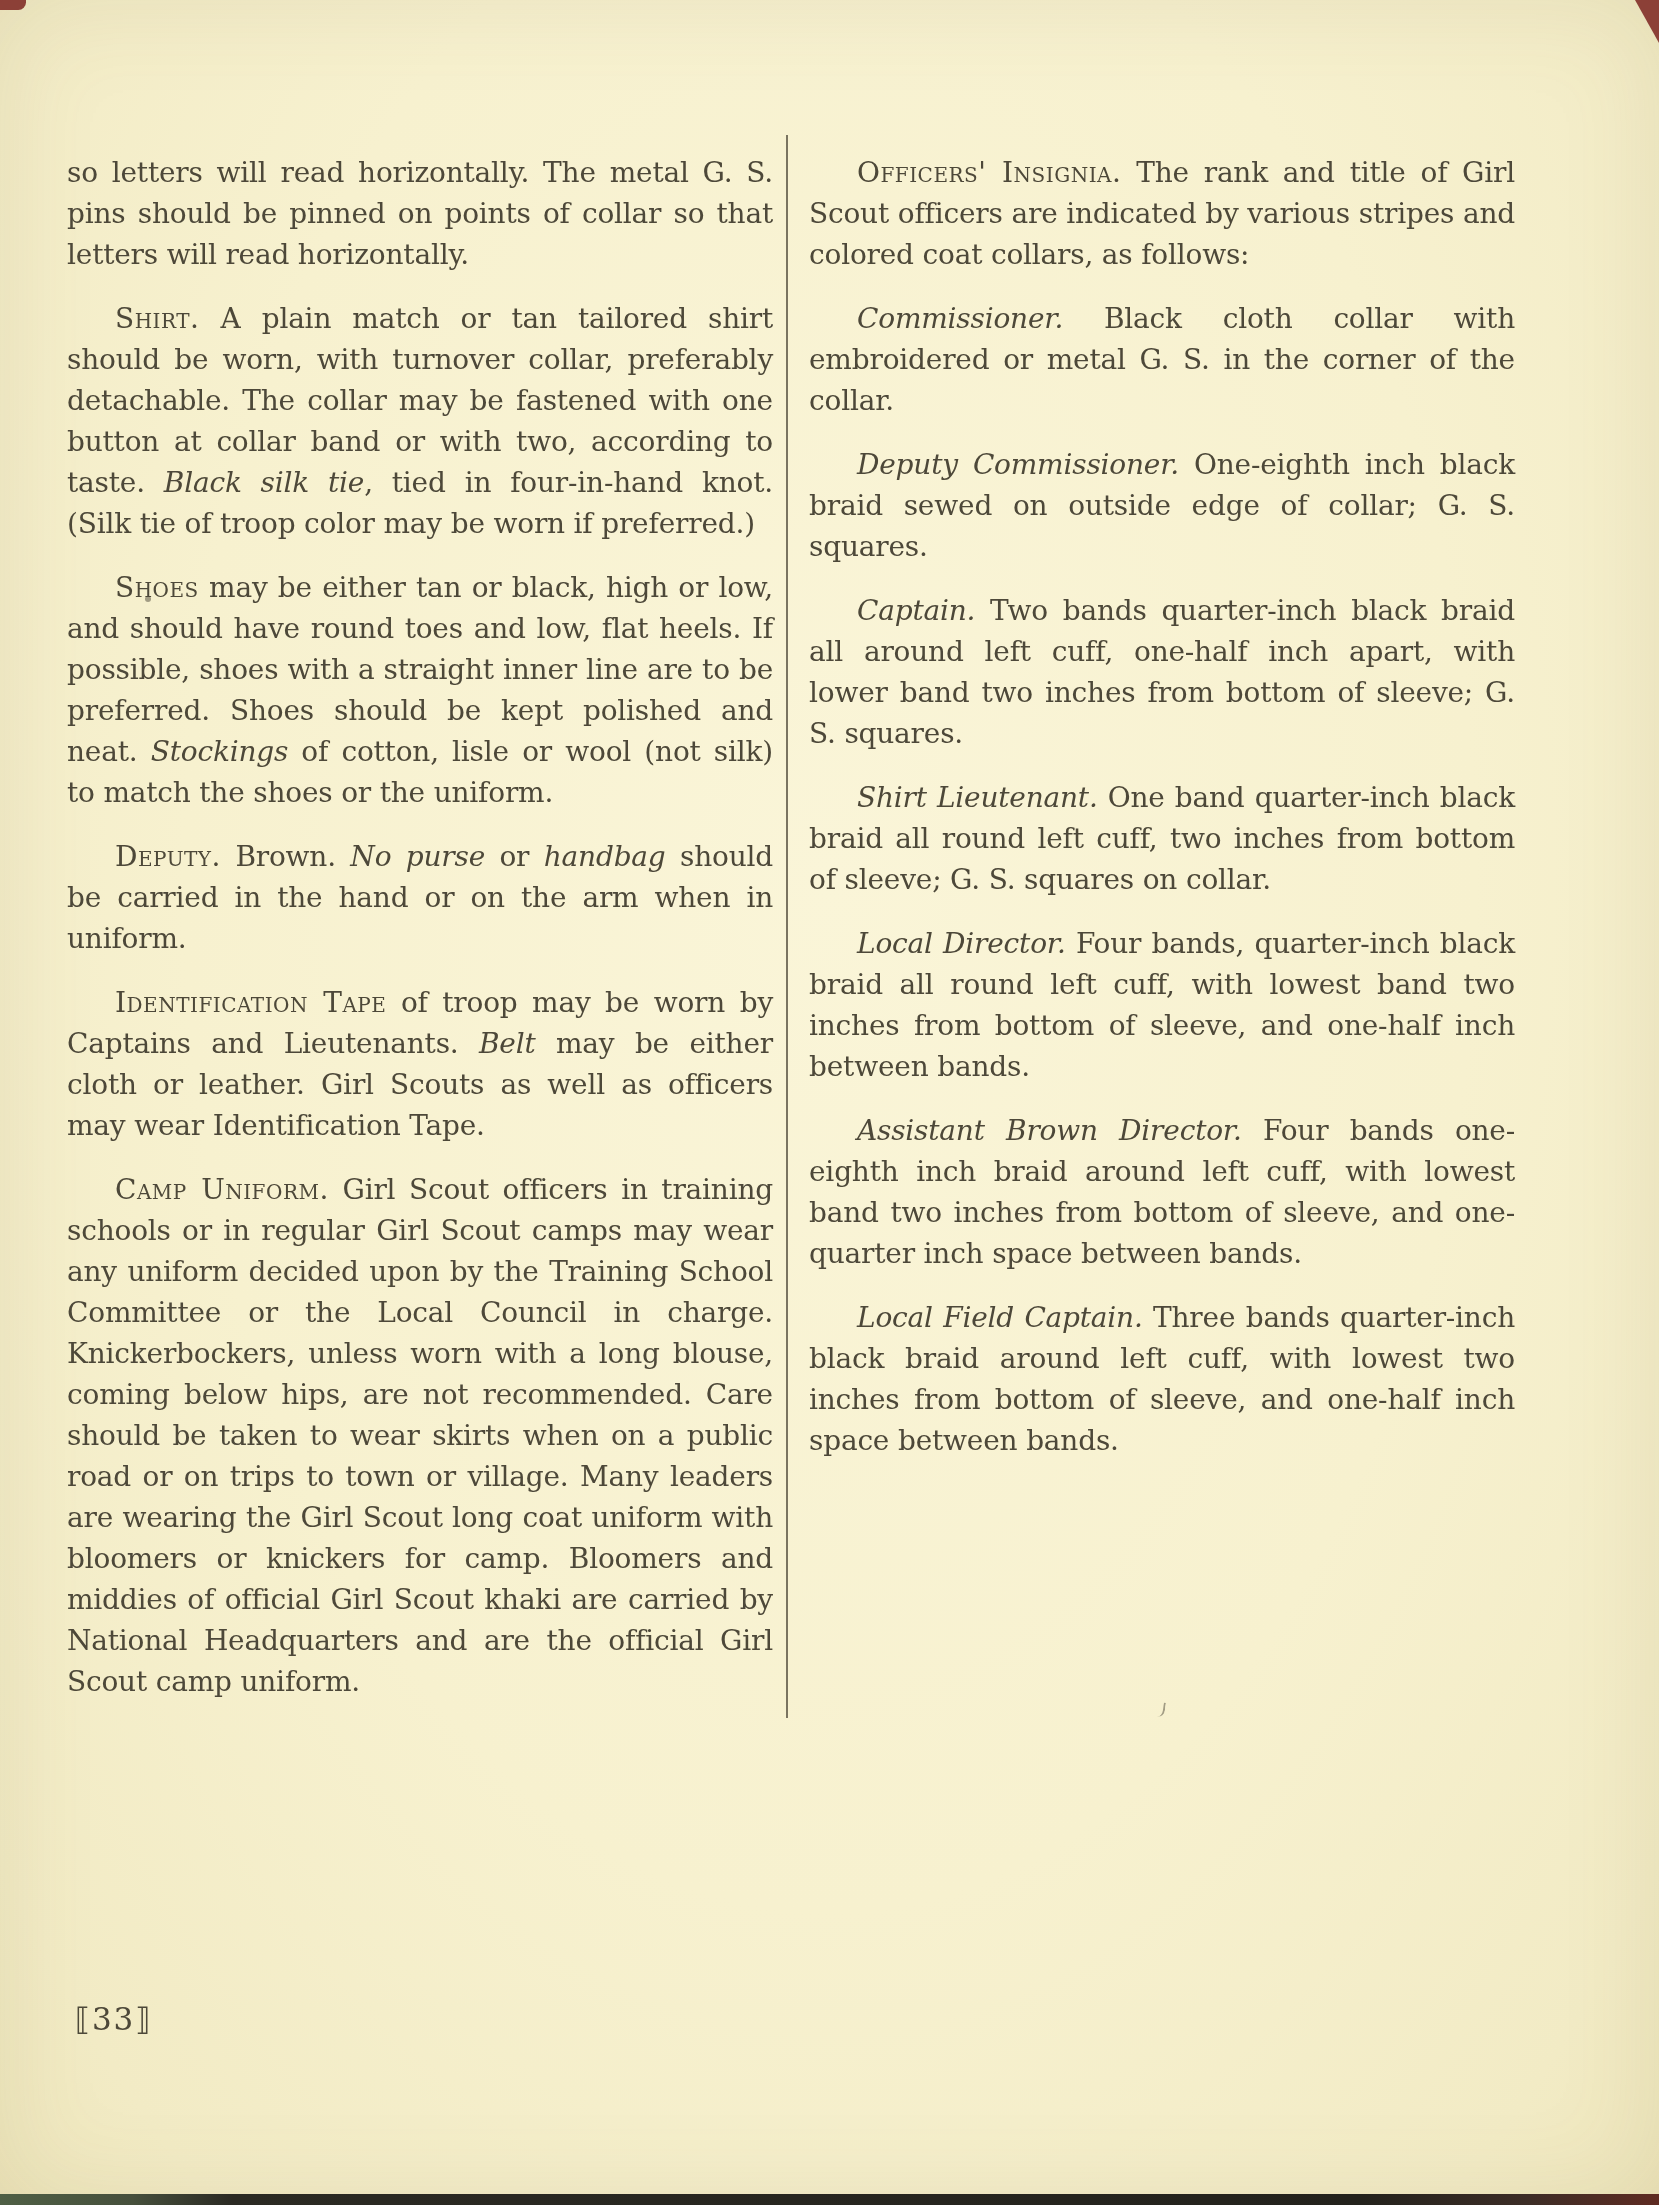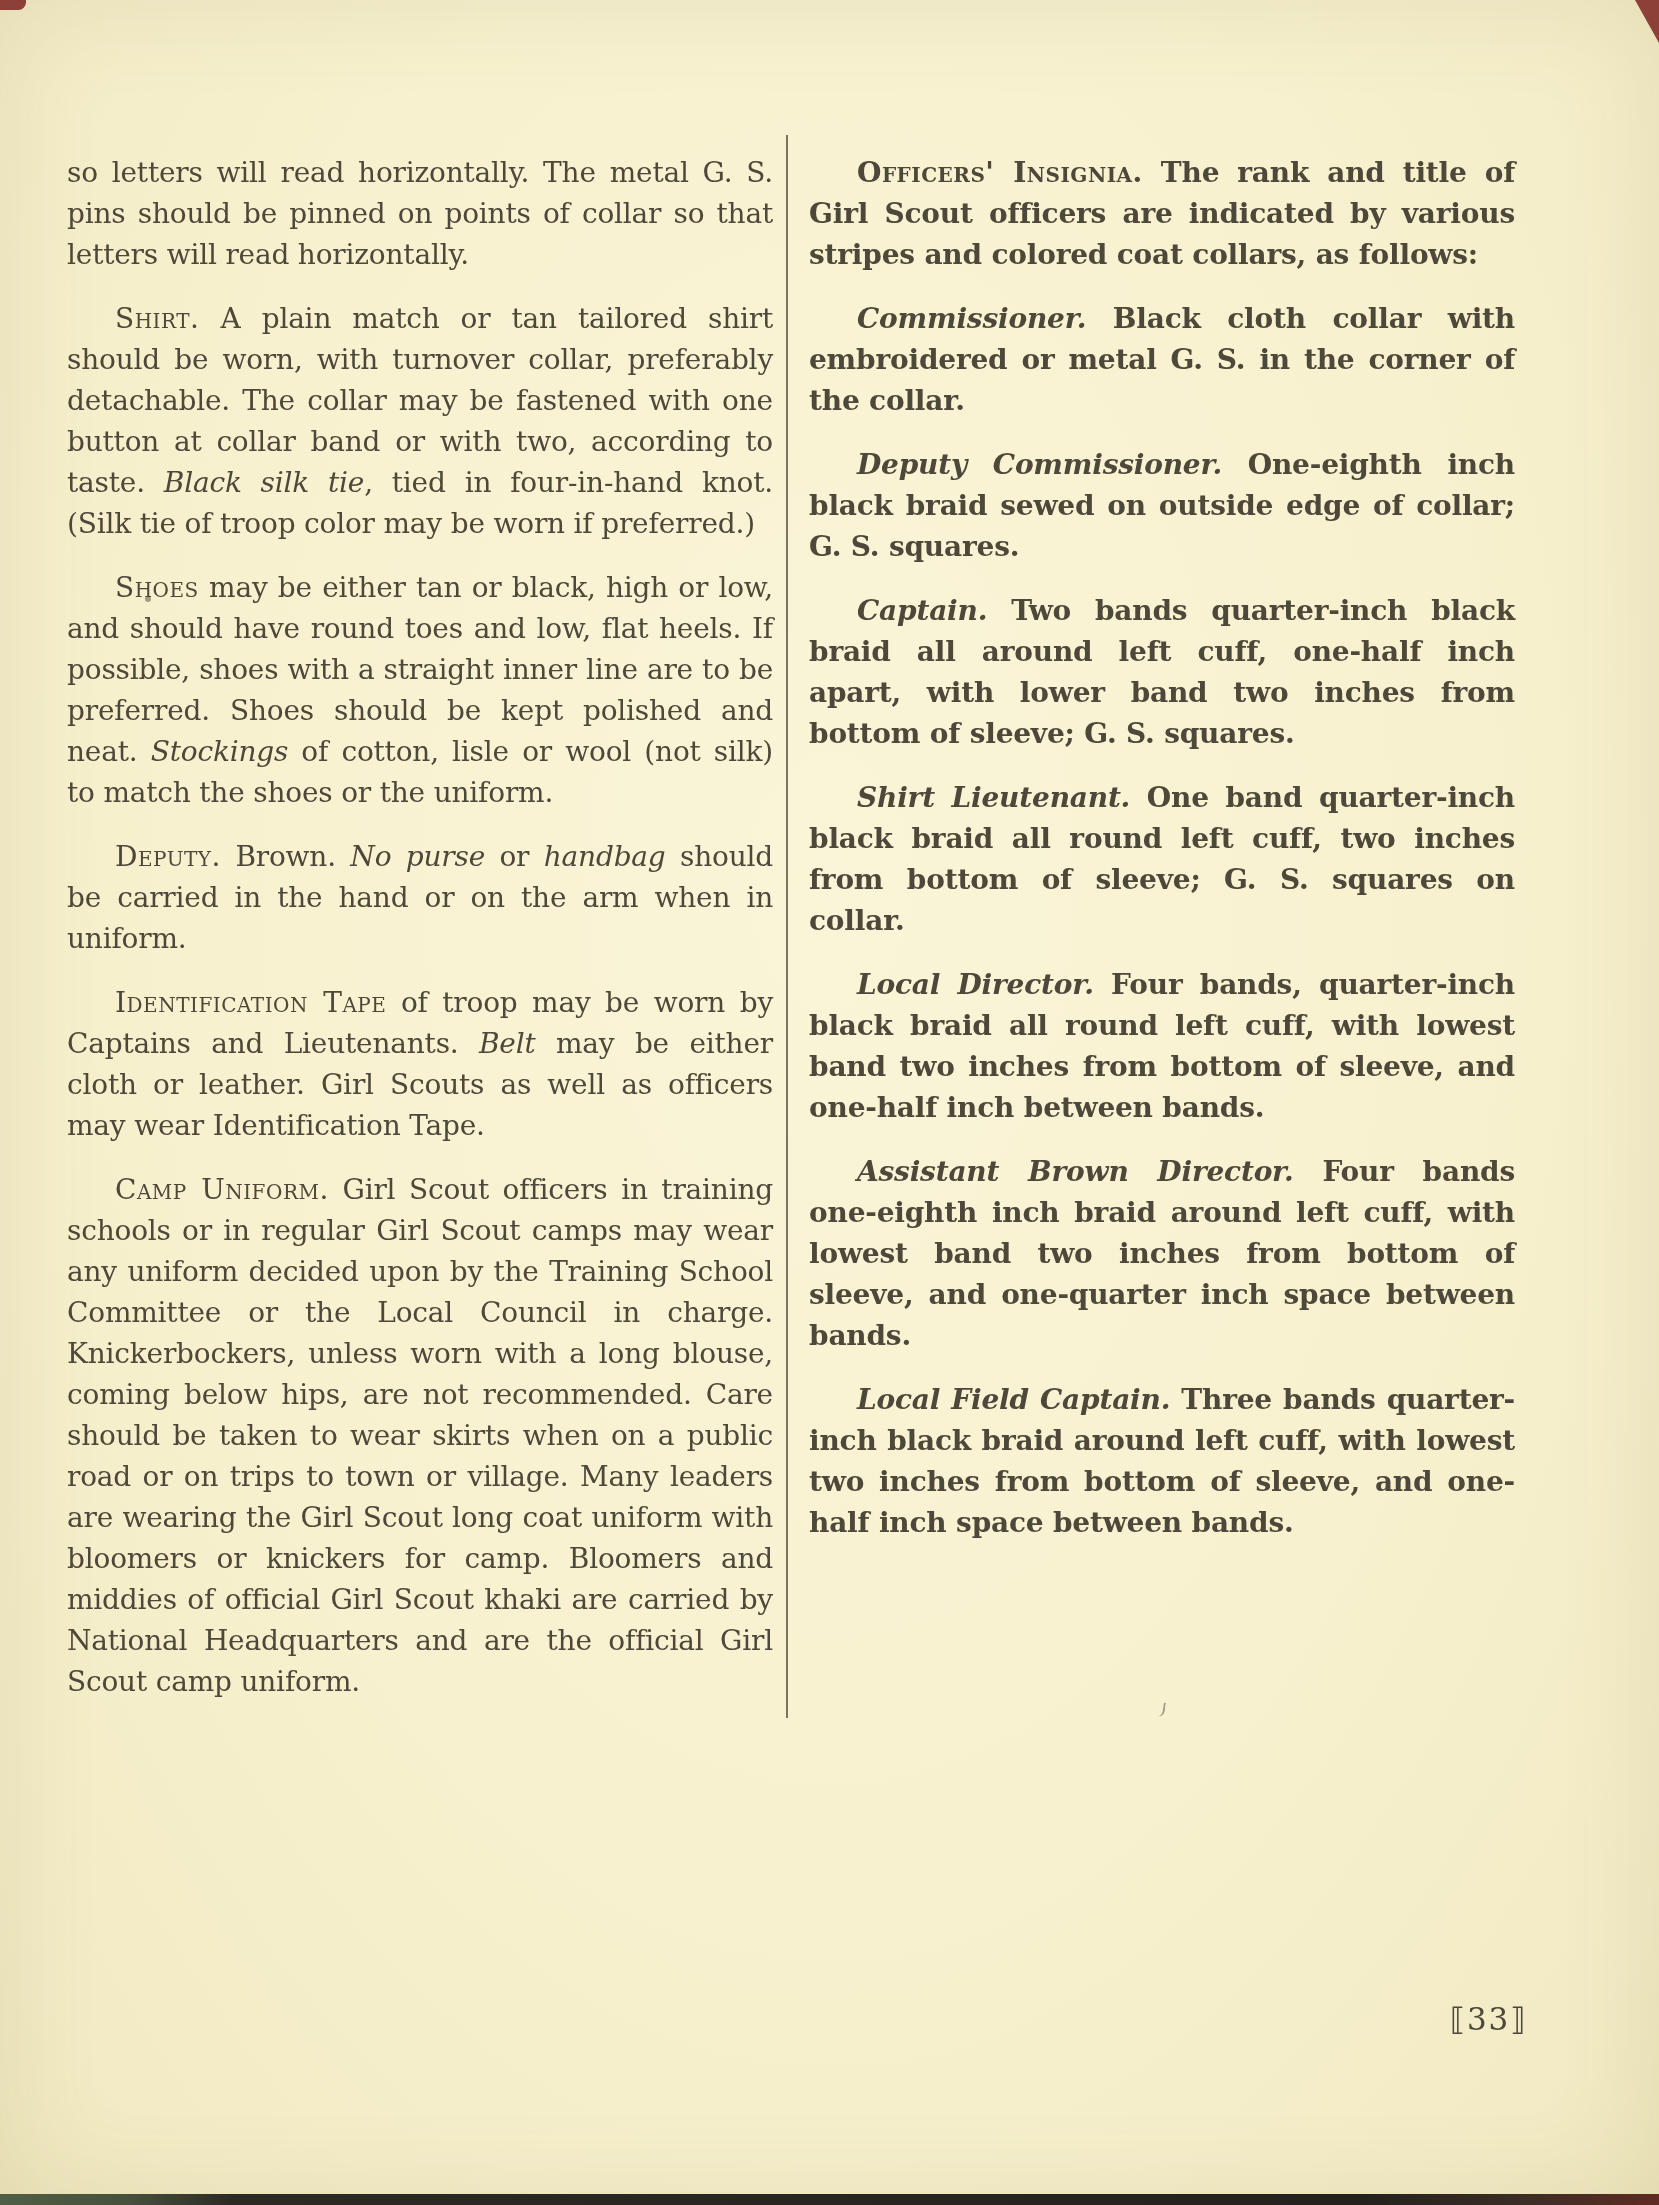--- a/index.html
+++ b/index.html
@@ -25,43 +25,43 @@
     position: absolute;
     top: 152px;
     width: 706px;
     font-size: 28px;
     line-height: 41px;
     letter-spacing: -0.2px;
     color: #4d4839;
     text-align: justify;
   }
   .col-left  { left: 67px;  }
-  .col-right { left: 809px; font-weight: bold; }
+  .col-right { left: 809px; }
   .para { margin: 0 0 23px 0; }
   .para.indent { text-indent: 48px; }
   .sc {
     font-variant: small-caps;
     letter-spacing: 0.5px;
   }
   .it { font-style: italic; }
   .divider {
     position: absolute;
     left: 786px;
     top: 135px;
     width: 1.7px;
     height: 1583px;
     background: #5a5443;
     opacity: 0.8;
   }
   .footer {
     position: absolute;
-    left: 87px;
+    left: 75px;
     top: 2000px;
     width: 1440px;
-    text-align: right;
+    text-align: left;
     font-size: 31px;
     line-height: 38px;
     color: #4d4839;
     letter-spacing: 1.7px;
     font-family: "DejaVu Serif", "DejaVu Sans", serif;
   }
   
   .corner-tl {
     position: absolute;
     left: 0; top: 0;

